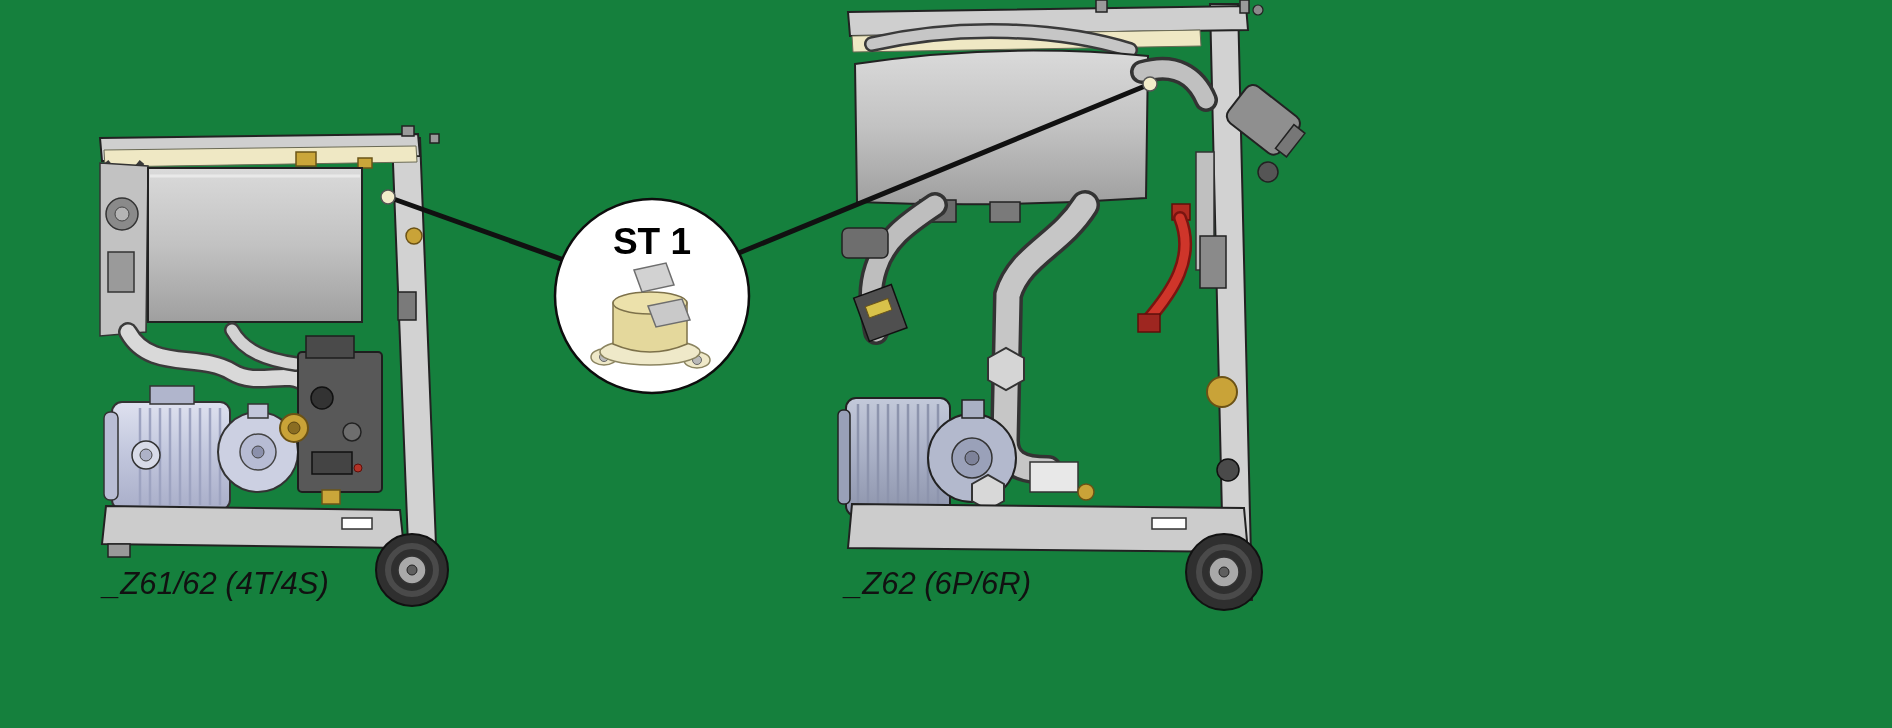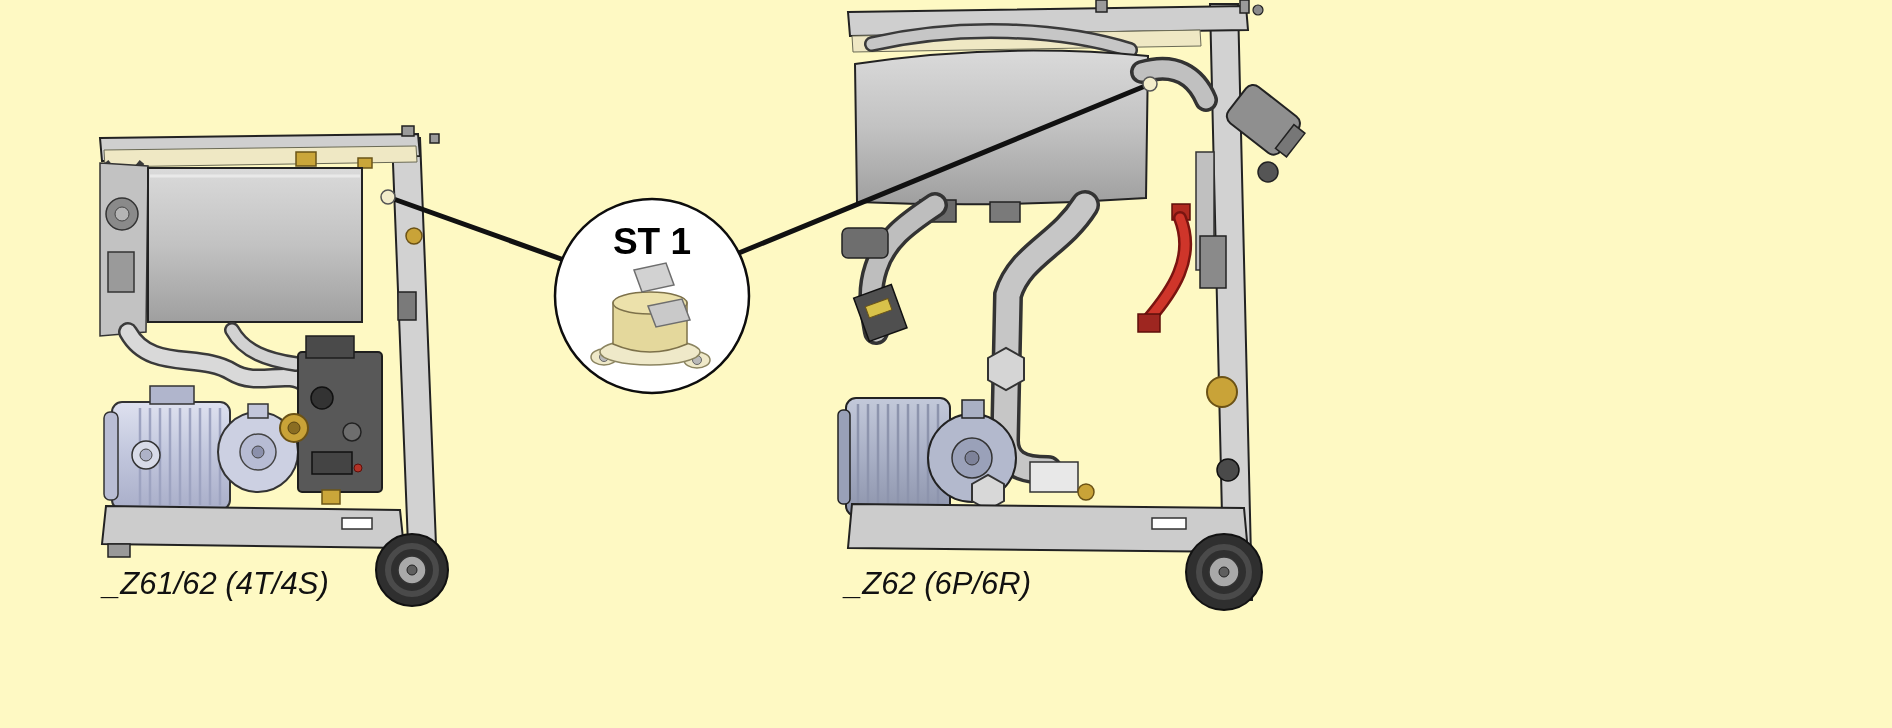--- a/index.html
+++ b/index.html
@@ -4,21 +4,21 @@
 <style>
   html, body {
     margin: 0;
     padding: 0;
     background: #ffffff;
   }
   .canvas {
     position: relative;
     width: 1892px;
     height: 728px;
-    background: #fef9c3;
+    background: #15803d;
     overflow: hidden;
     font-family: "Liberation Sans", sans-serif;
   }
   svg text {
     font-family: "Liberation Sans", sans-serif;
   }
   .caption {
     font-size: 31px;
     font-style: italic;
     fill: #111111;

